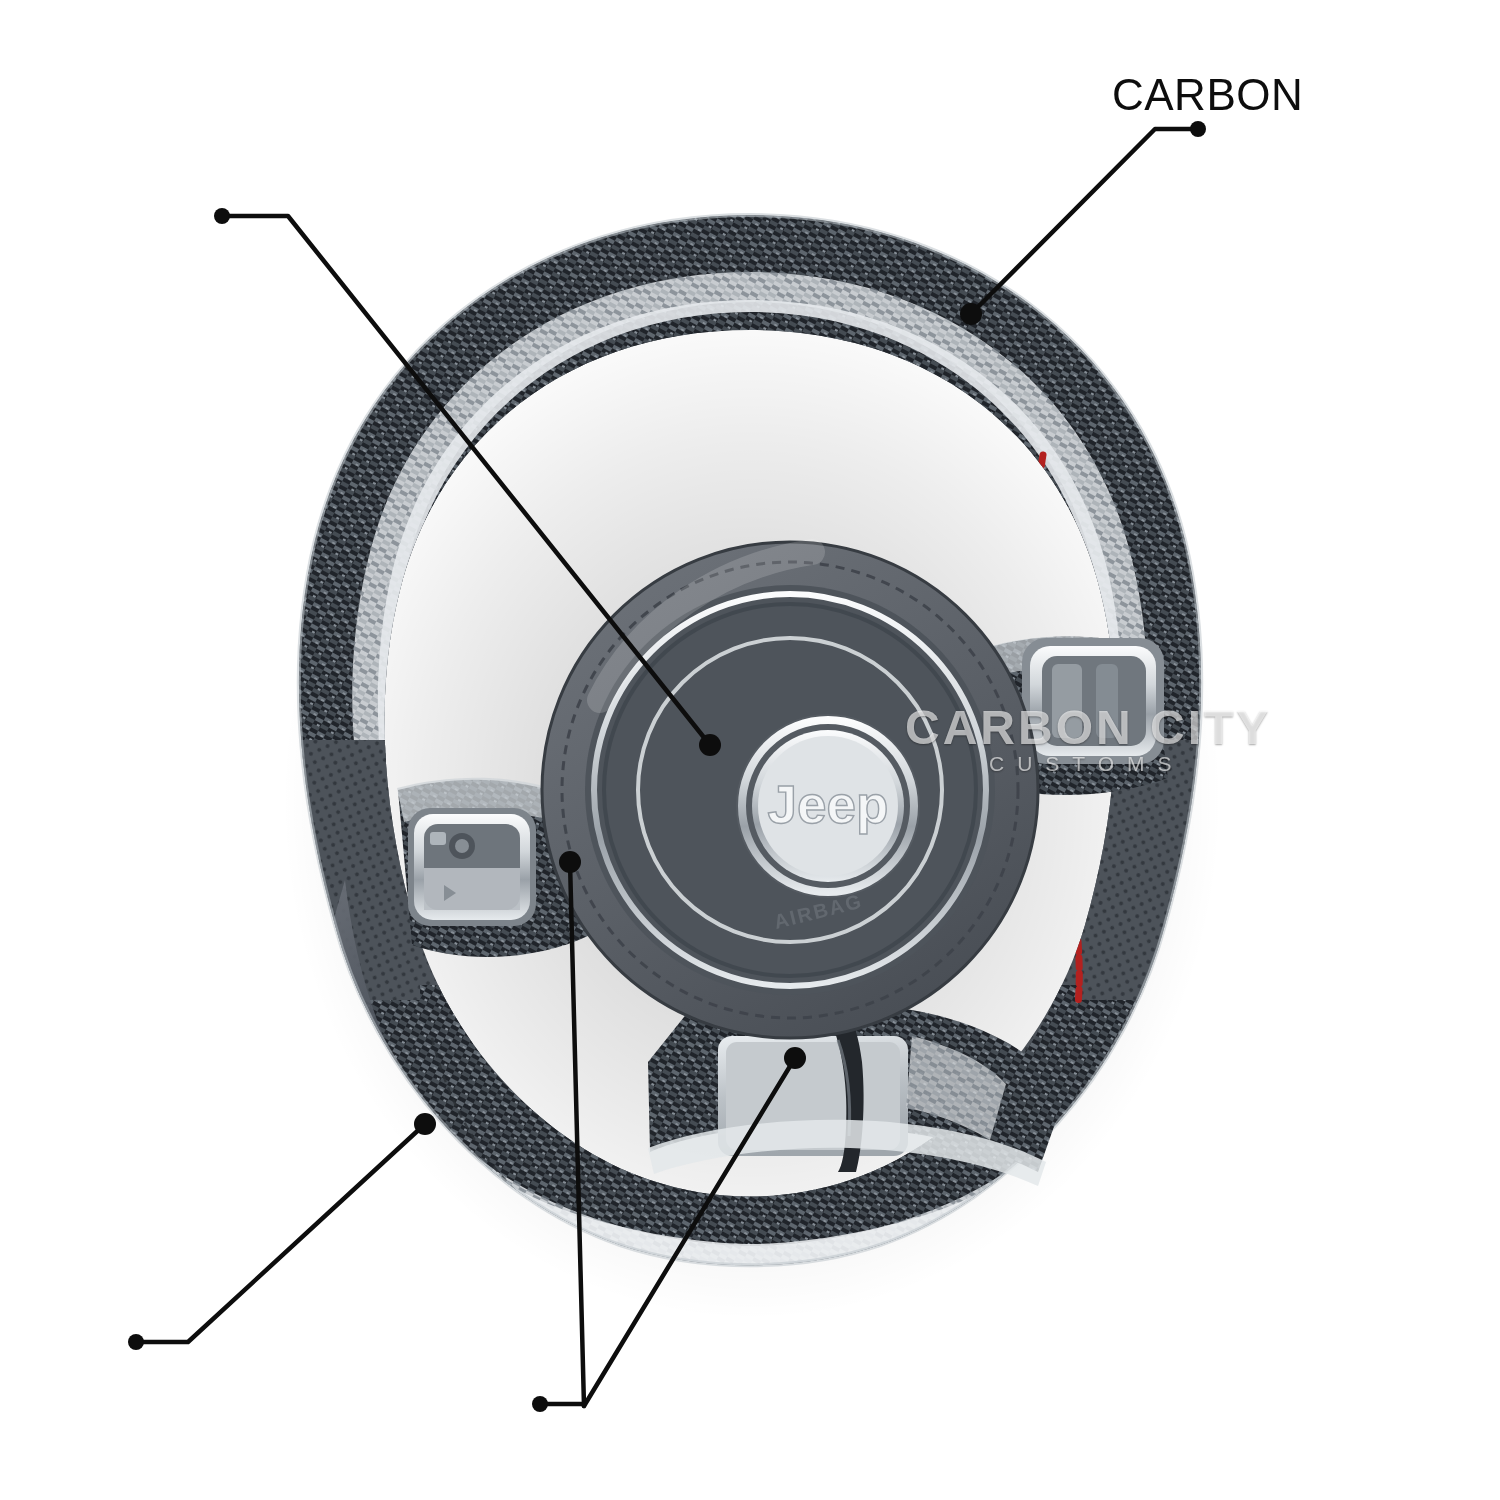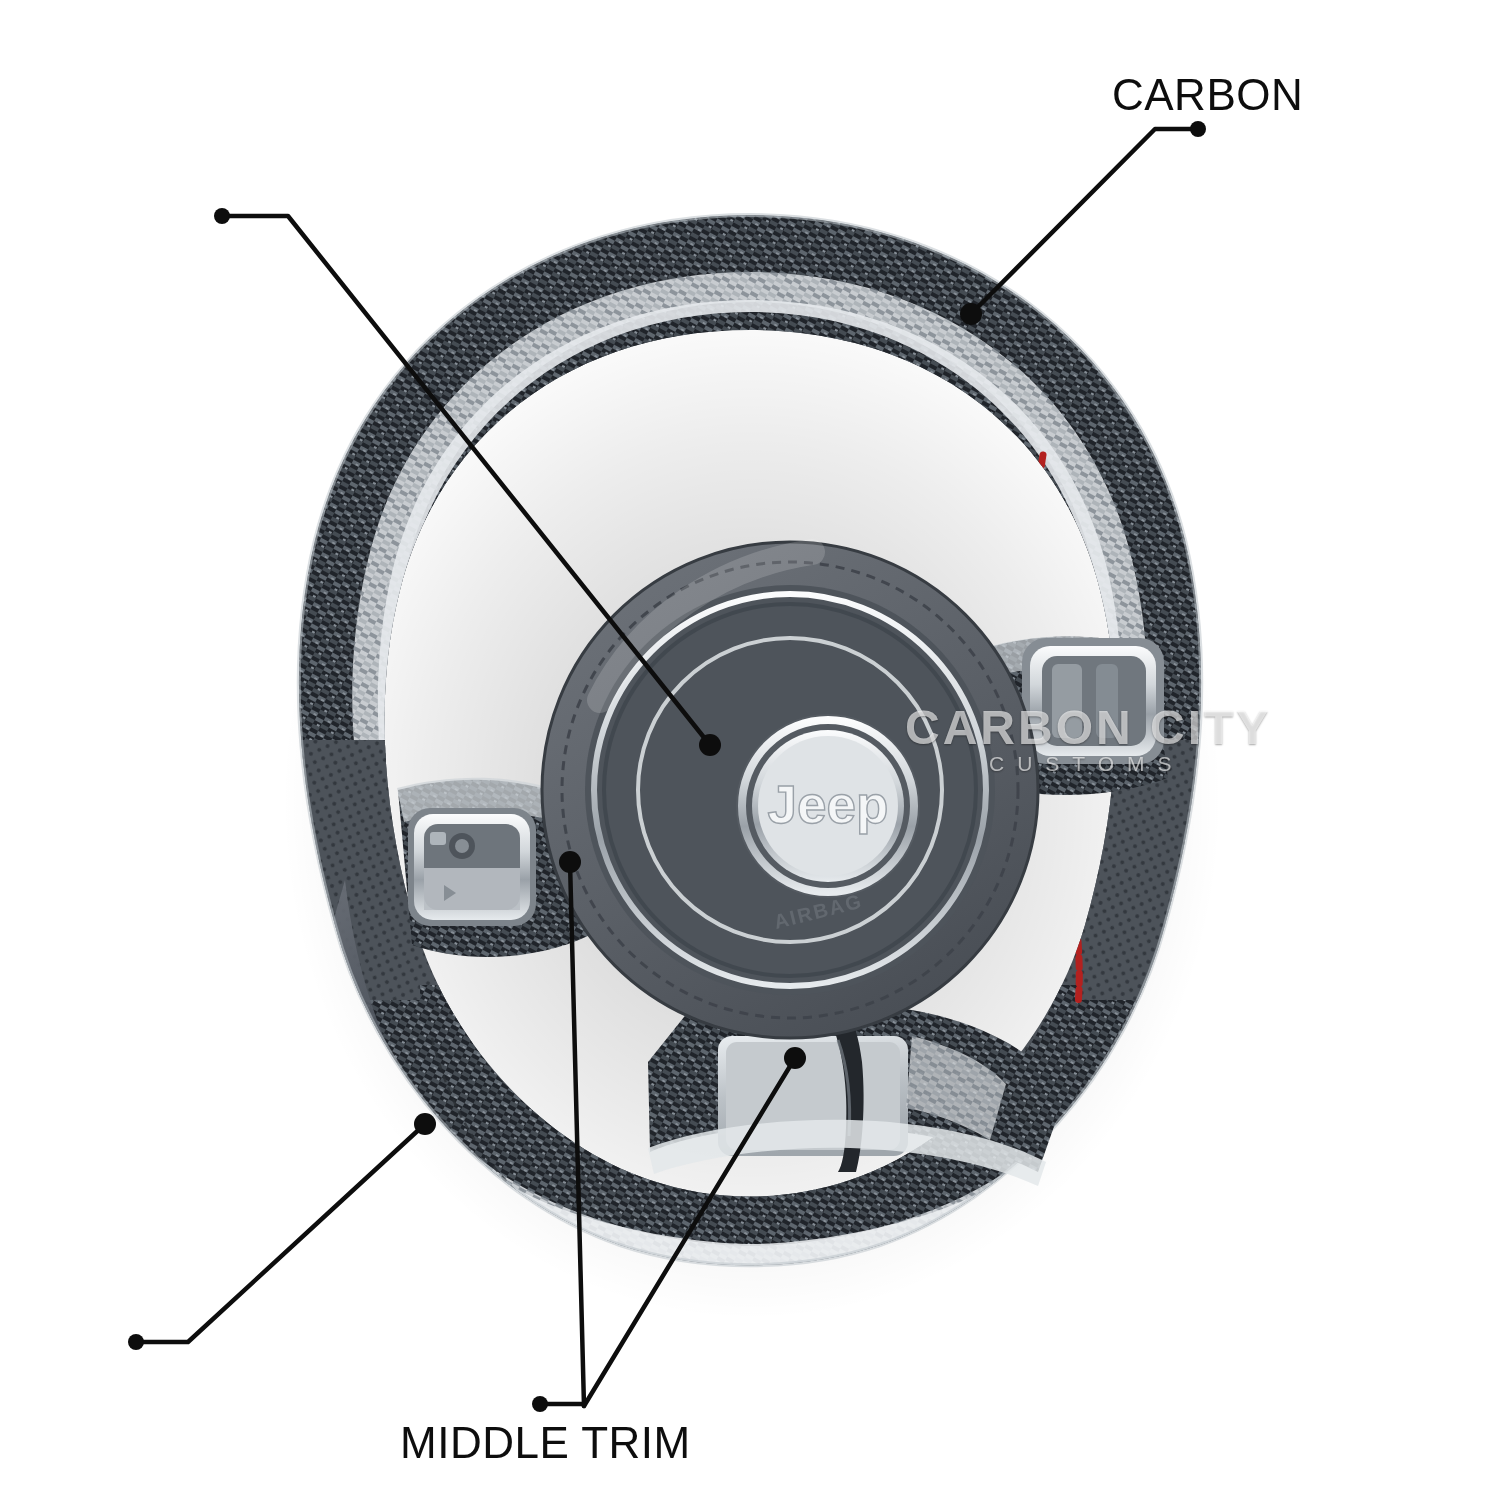--- a/index.html
+++ b/index.html
@@ -312,18 +312,17 @@
       <circle cx="540" cy="1404" r="8"></circle>
       <circle cx="570" cy="862" r="11"></circle>
       <circle cx="795" cy="1058" r="11"></circle>
     </g>
   </svg>
 
 
   <div class="label" id="lbl-carbon">CARBON</div>
 
 
-  <div class="label" id="lbl-middle">MIDDLE TRIM</div>
 
   <div class="wm" id="wm-main">CARBON CITY</div>
   <div class="wm" id="wm-sub">CUSTOMS</div>
 
 </div>
 
 </body></html>

